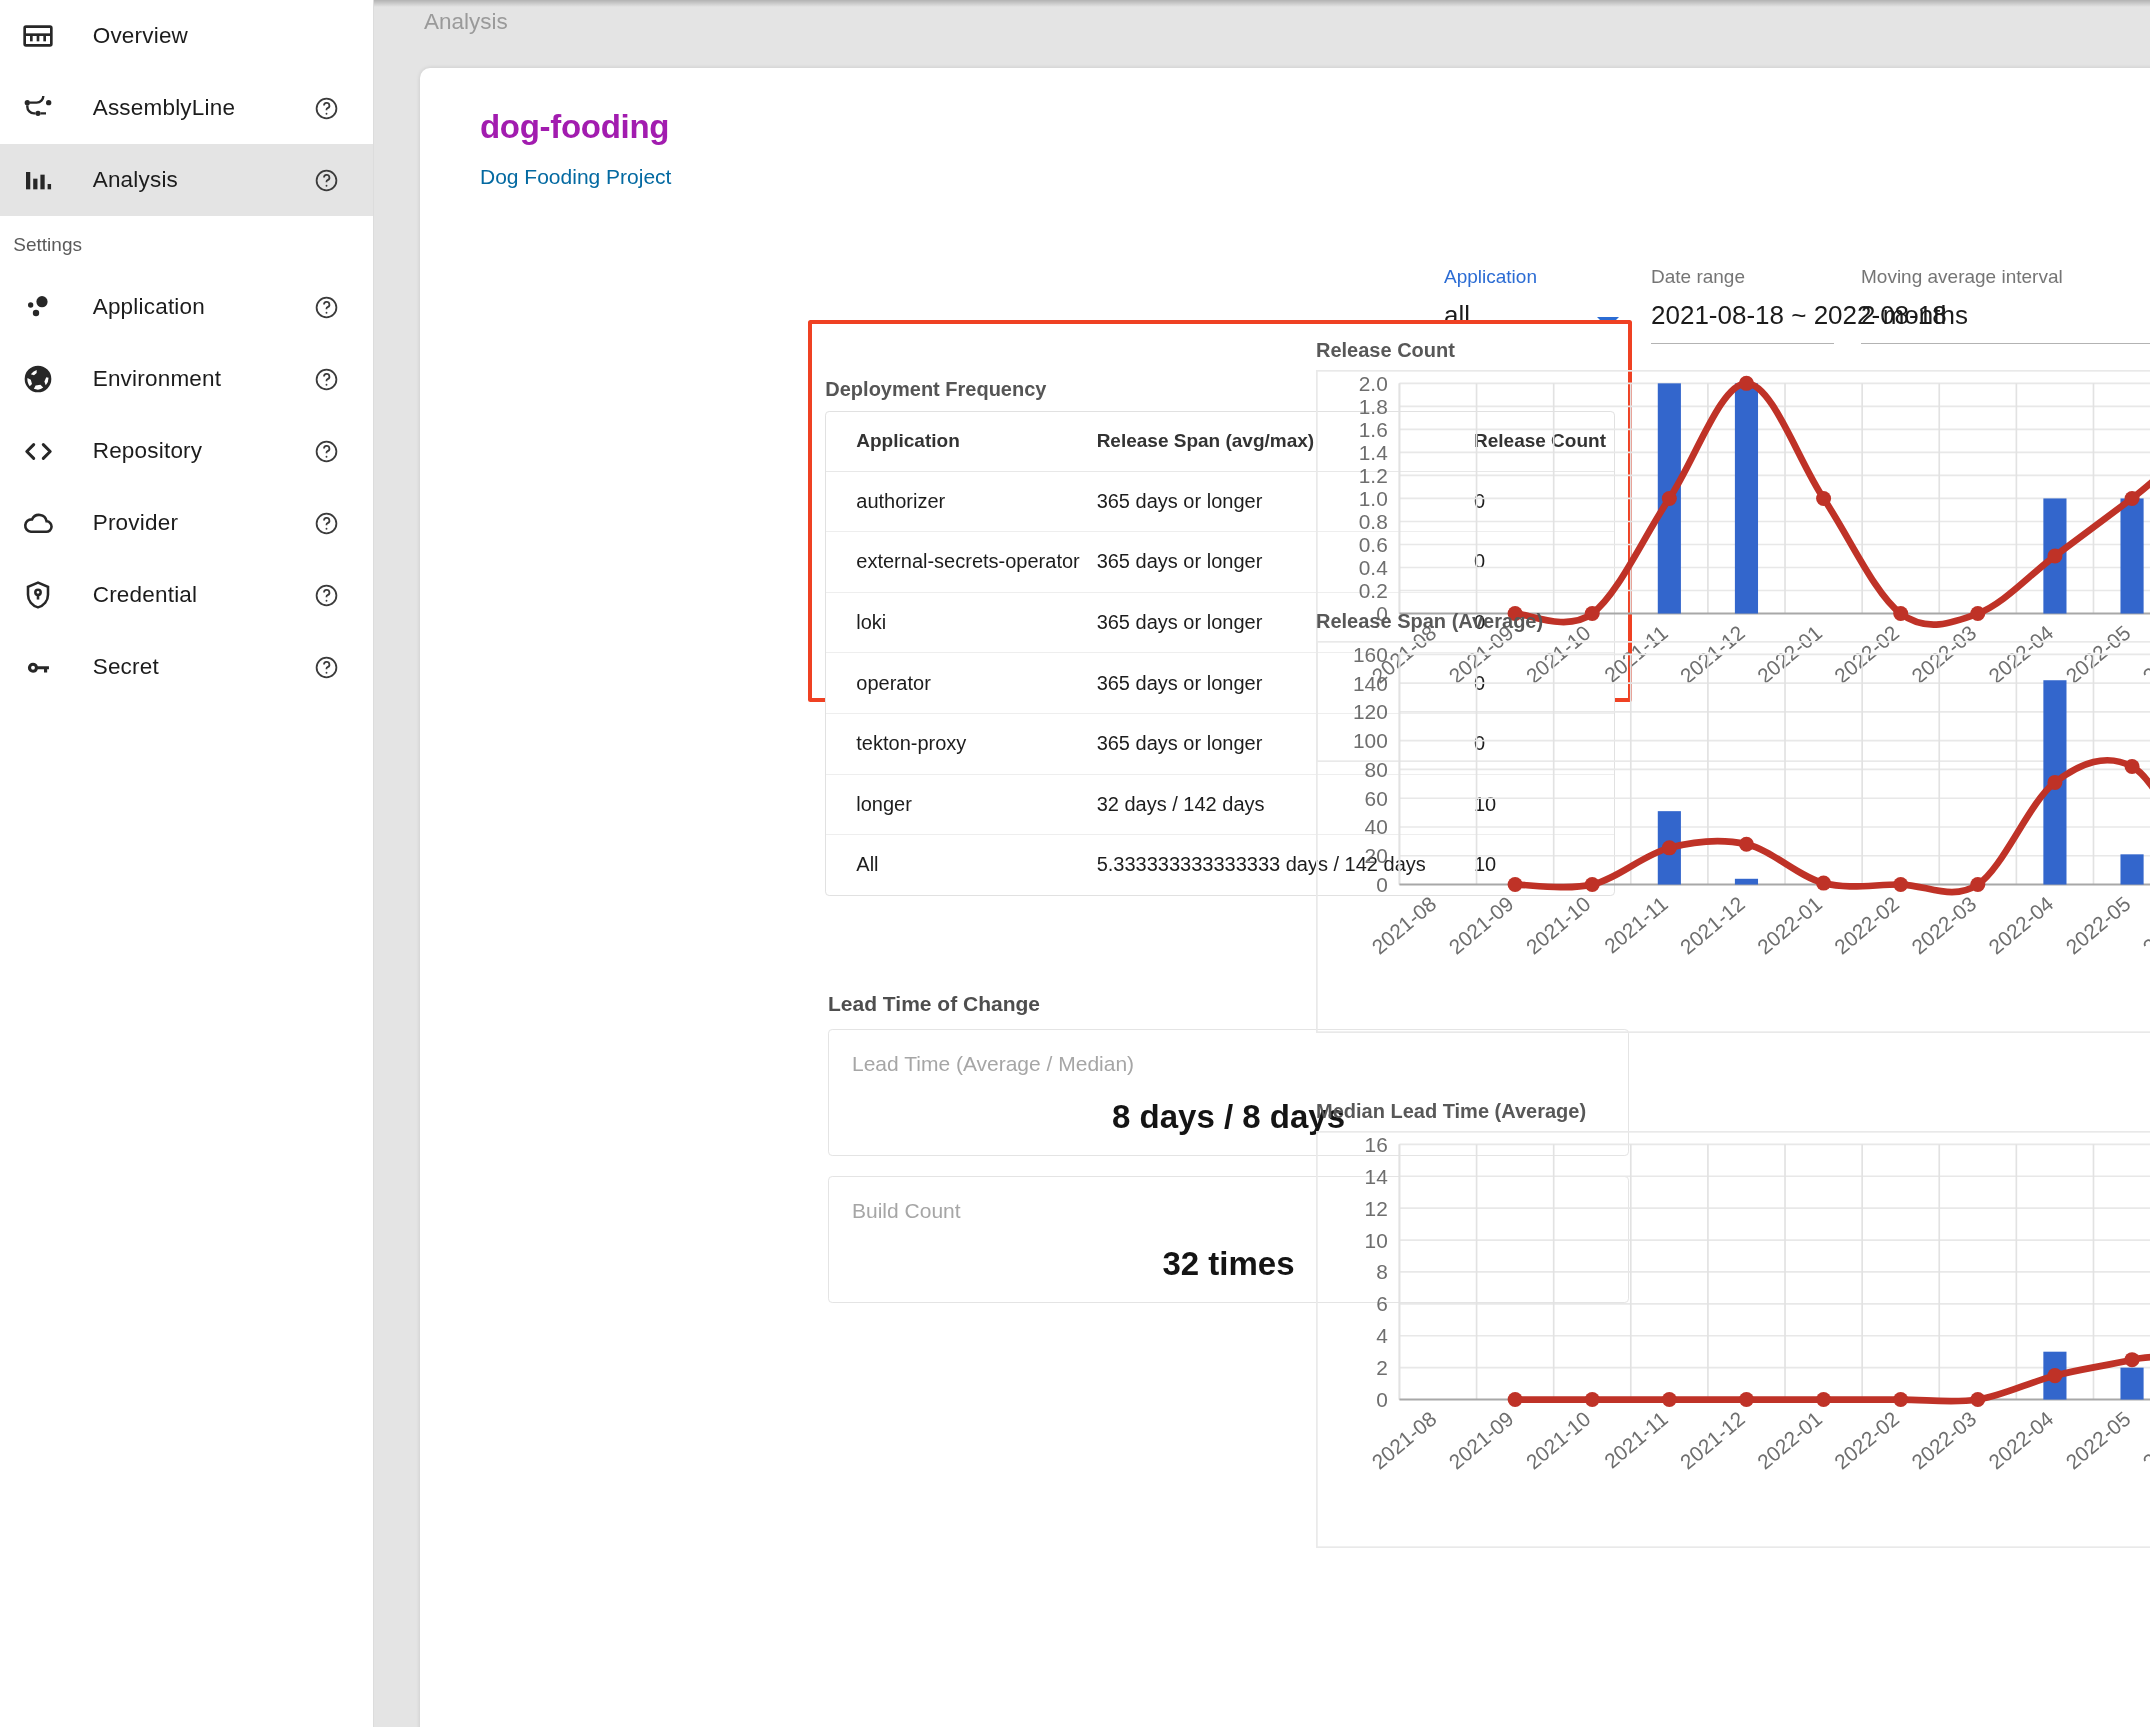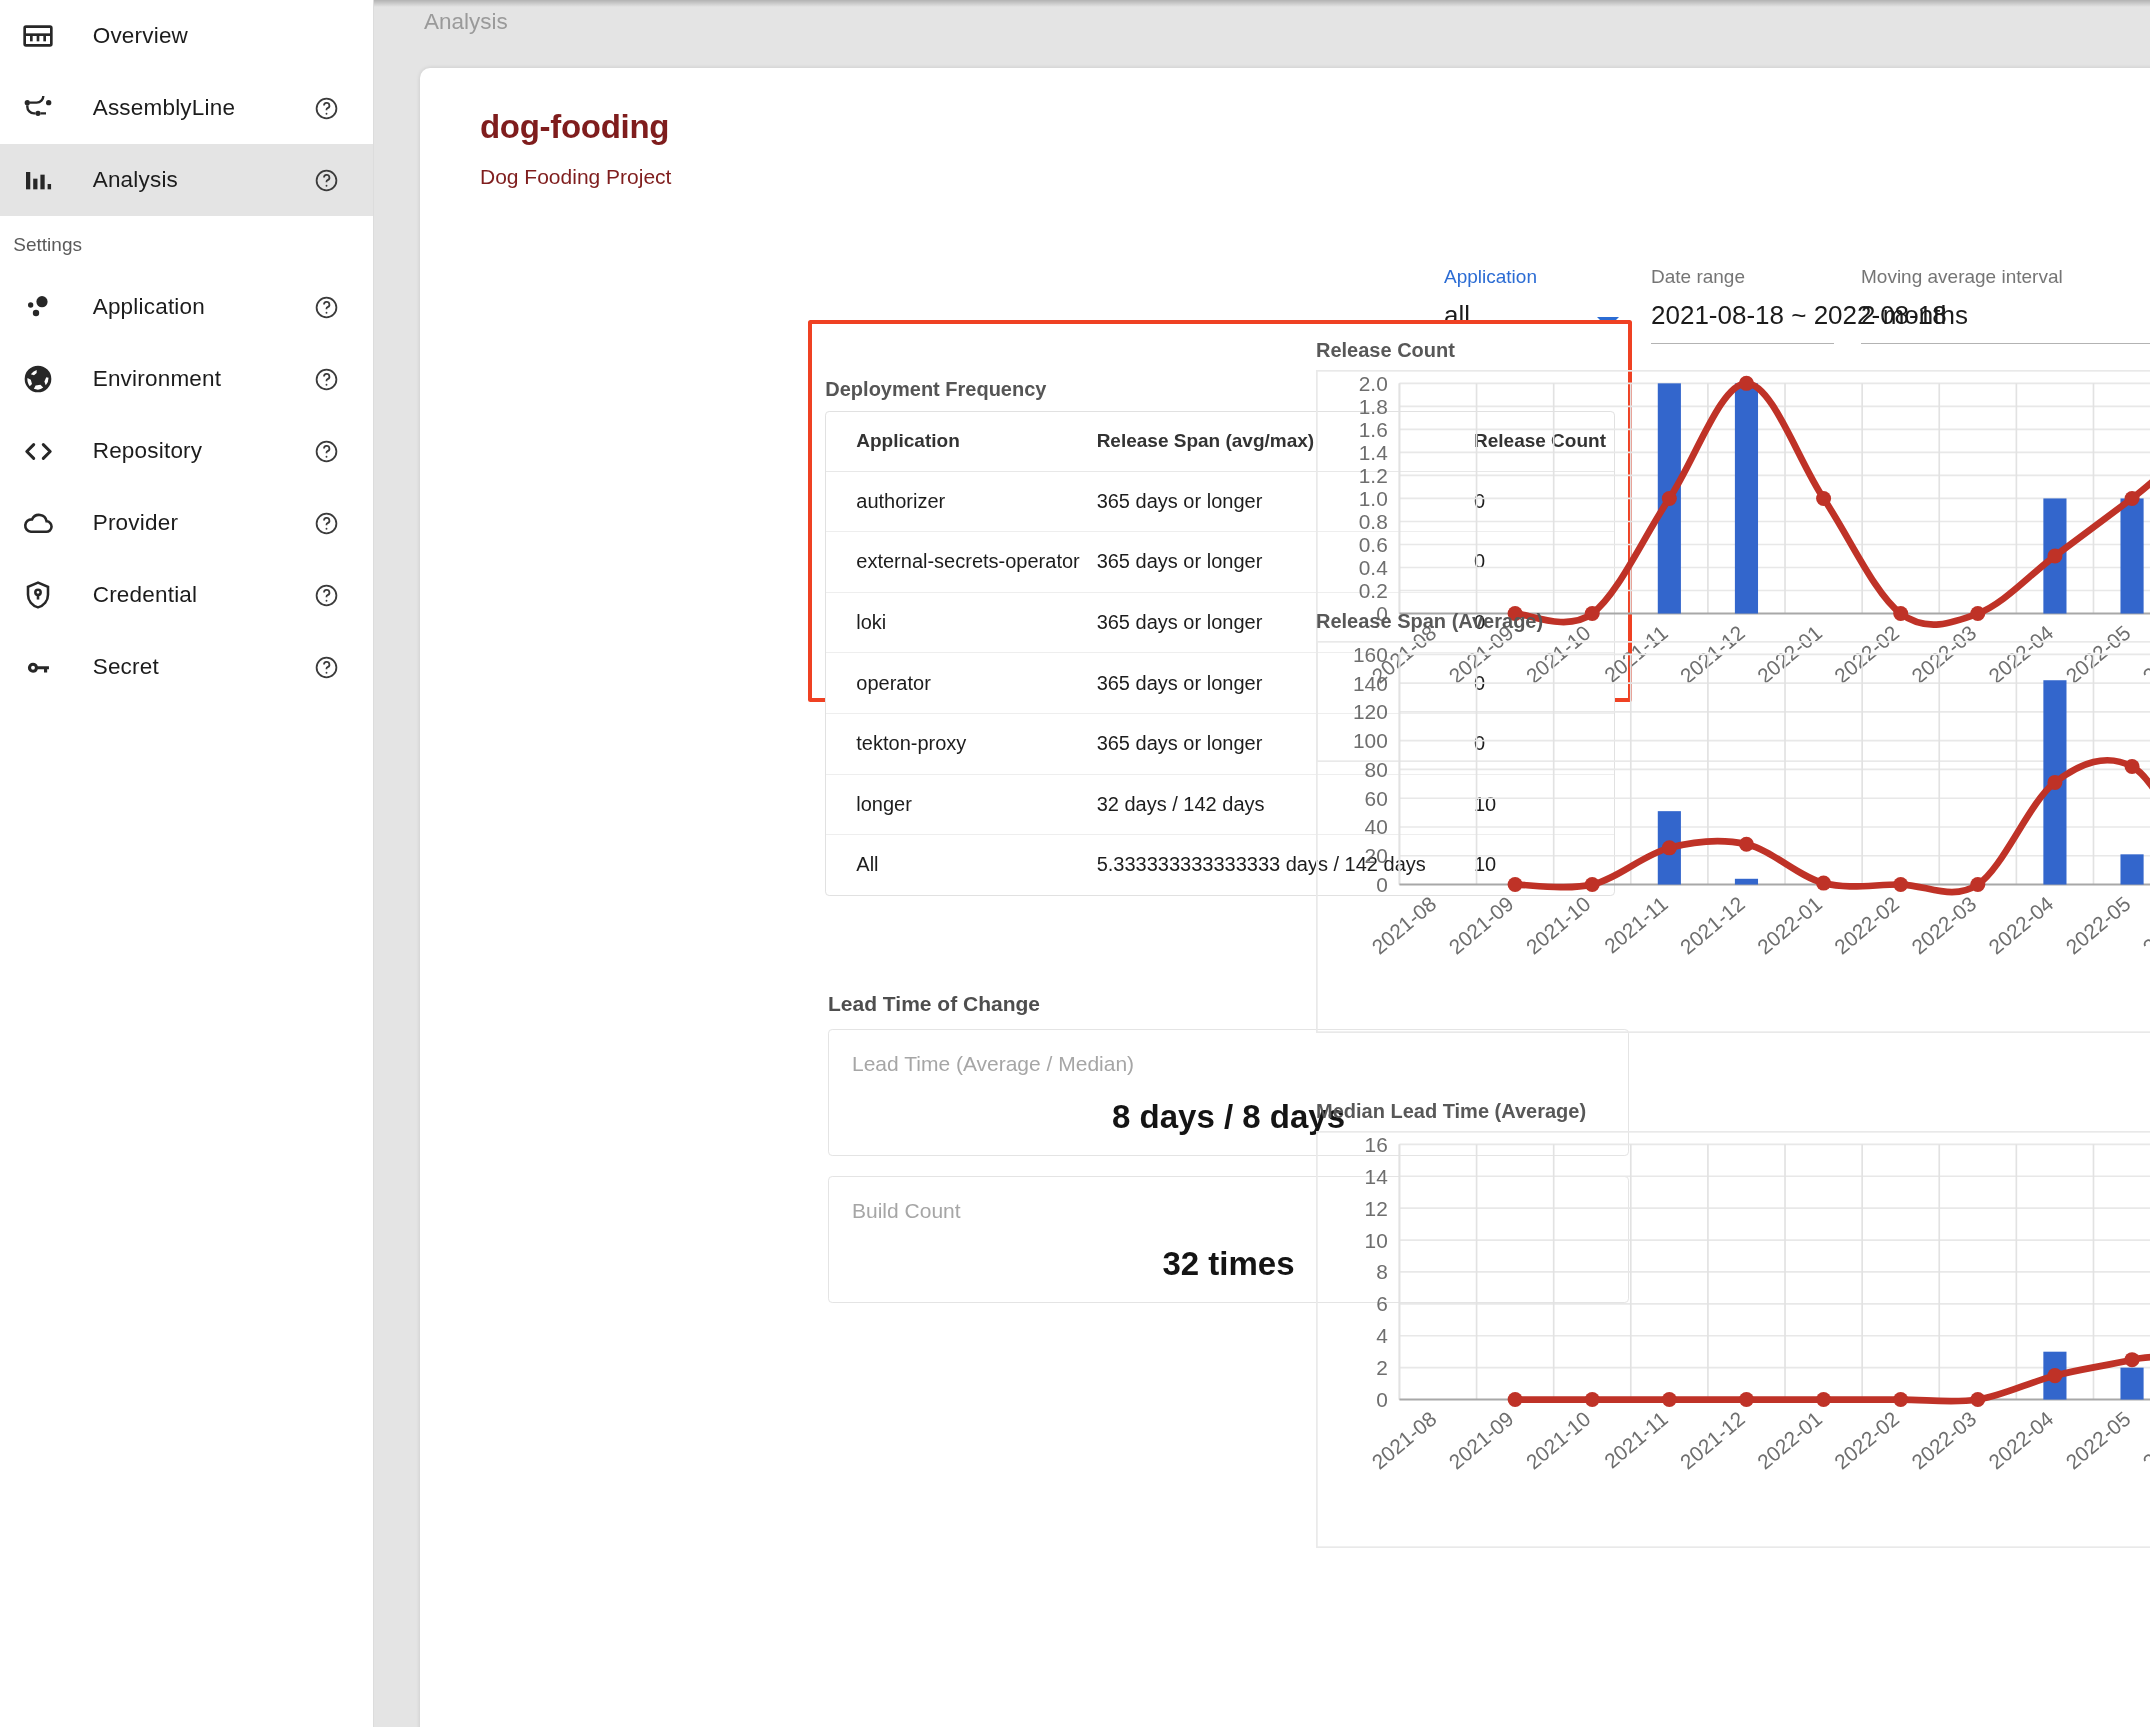--- a/index.html
+++ b/index.html
@@ -49,25 +49,25 @@
   }
   .card {
     position: absolute; left: 46px; top: 68px;
     width: 2054px; height: 1693px;
     background: #ffffff; border-radius: 10px;
     box-shadow: 0 0.8px 4.2px rgba(0,0,0,.13);
     overflow: hidden;
   }
   .proj-title {
     position: absolute; left: 60px; top: 40px;
-    font-size: 33px; font-weight: bold; color: #7f1d1d; letter-spacing: -0.3px;
+    font-size: 33px; font-weight: bold; color: #a21caf; letter-spacing: -0.3px;
   }
   .proj-sub {
     position: absolute; left: 60px; top: 97px;
-    font-size: 21px; color: #7f1d1d;
+    font-size: 21px; color: #0369a1;
   }
 
   
   .filters { position: absolute; left: 1024px; top: 198px; display: flex; }
   .field { position: relative; margin-right: 27px; }
   .field-label { font-size: 19px; color: #757575; margin-bottom: 11px; display: block; }
   .field-label.accent { color: #2b6cd4; }
   .field-value {
     font-size: 26px; color: #1b1b1b; height: 38px; line-height: 33px;
     white-space: nowrap;

